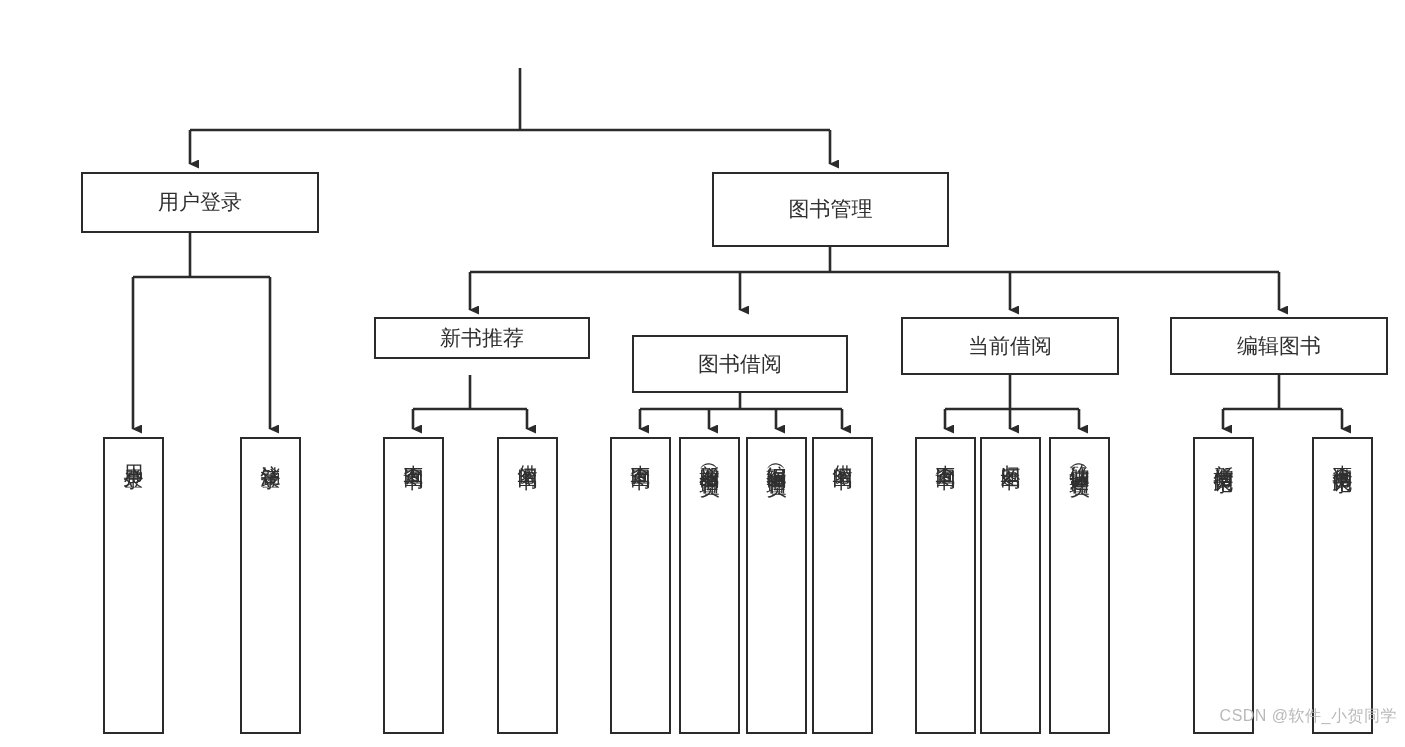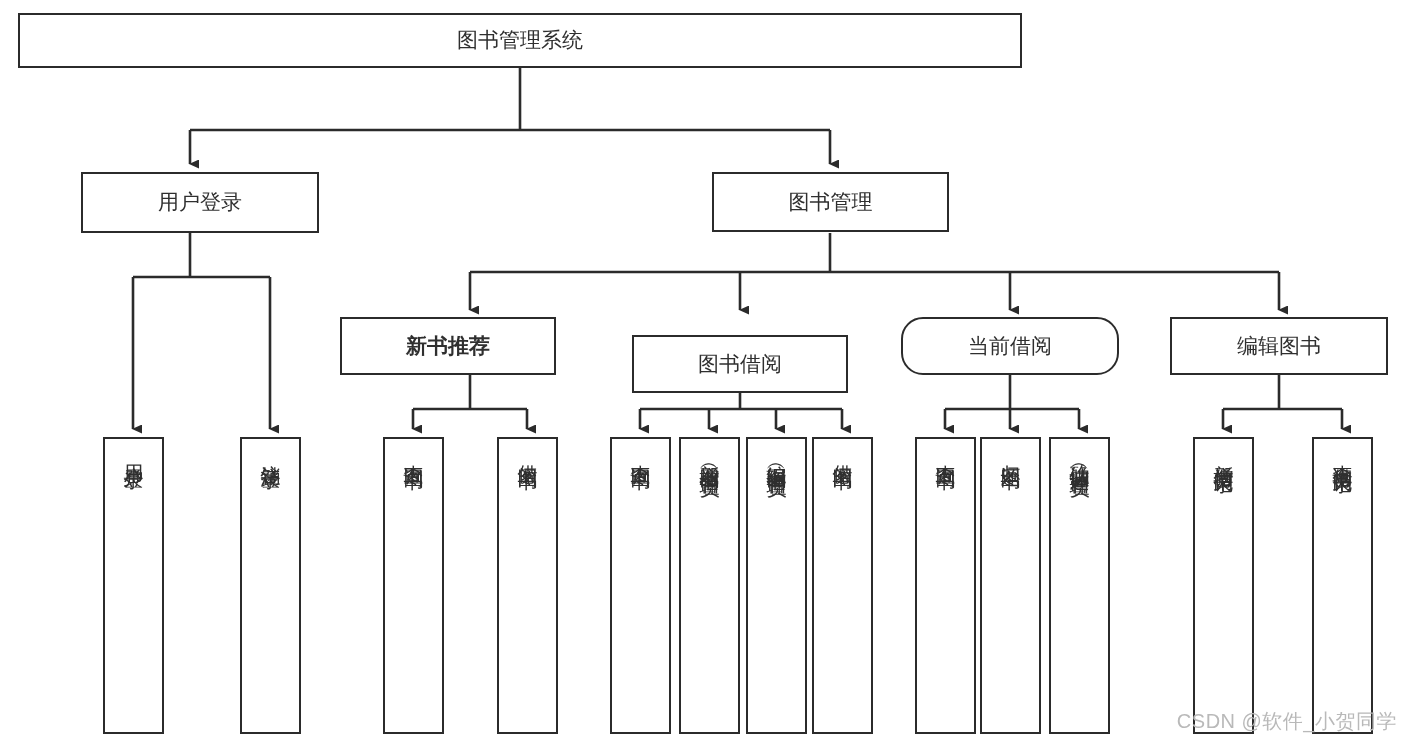--- a/index.html
+++ b/index.html
@@ -60,22 +60,22 @@
     writing-mode: vertical-rl;
     text-orientation: upright;
     font-size: 20px;
     letter-spacing: 2px;
     line-height: 1.05;
     white-space: nowrap;
   }
   .watermark {
     position: absolute;
     right: 8px;
-    bottom: 12px;
-    font-size: 20px;
+    bottom: 20px;
+    font-size: 16px;
     color: #b9b9b9;
     letter-spacing: 0.5px;
     white-space: nowrap;
     user-select: none;
     text-align: center;
   }
 </style>
 </head>
 <body>
 
@@ -124,38 +124,35 @@
       <path d="M1010,409 L1010,429" marker-end="url(#arrowhead)"></path>
       <path d="M1079,409 L1079,429" marker-end="url(#arrowhead)"></path>
 
       <path d="M1279,375 L1279,409"></path>
       <path d="M1223,409 L1342,409"></path>
       <path d="M1223,409 L1223,429" marker-end="url(#arrowhead)"></path>
       <path d="M1342,409 L1342,429" marker-end="url(#arrowhead)"></path>
     </g>
   </svg>
 
-  <div class="node h root" style="left:18px; top:13px; width:1004px; height:55px;">
-    <span class="node-label">图书管理系统</span>
-  </div>
 
   <div class="node h" style="left:81px; top:172px; width:238px; height:61px;">
     <span class="node-label">用户登录</span>
   </div>
-  <div class="node h" style="left:712px; top:172px; width:237px; height:60px;">
+  <div class="node h" style="left:712px; top:172px; width:237px; height:75px;">
     <span class="node-label">图书管理</span>
   </div>
 
-  <div class="node h" style="left:340px; top:317px; width:216px; height:58px;font-weight:bold;">
+  <div class="node h" style="left:374px; top:317px; width:216px; height:42px;">
     <span class="node-label">新书推荐</span>
   </div>
   <div class="node h" style="left:632px; top:317px; width:216px; height:58px;margin-top:18px;">
     <span class="node-label">图书借阅</span>
   </div>
-  <div class="node h" style="left:901px; top:317px; width:218px; height:58px;border-radius:22px;">
+  <div class="node h" style="left:901px; top:317px; width:218px; height:58px;">
     <span class="node-label">当前借阅</span>
   </div>
   <div class="node h" style="left:1170px; top:317px; width:218px; height:58px;">
     <span class="node-label">编辑图书</span>
   </div>
 
   <div class="node v" style="left:103px; top:437px; width:61px; height:297px;">
     <span class="node-label">用户登录</span>
   </div>
   <div class="node v" style="left:240px; top:437px; width:61px; height:297px;">

